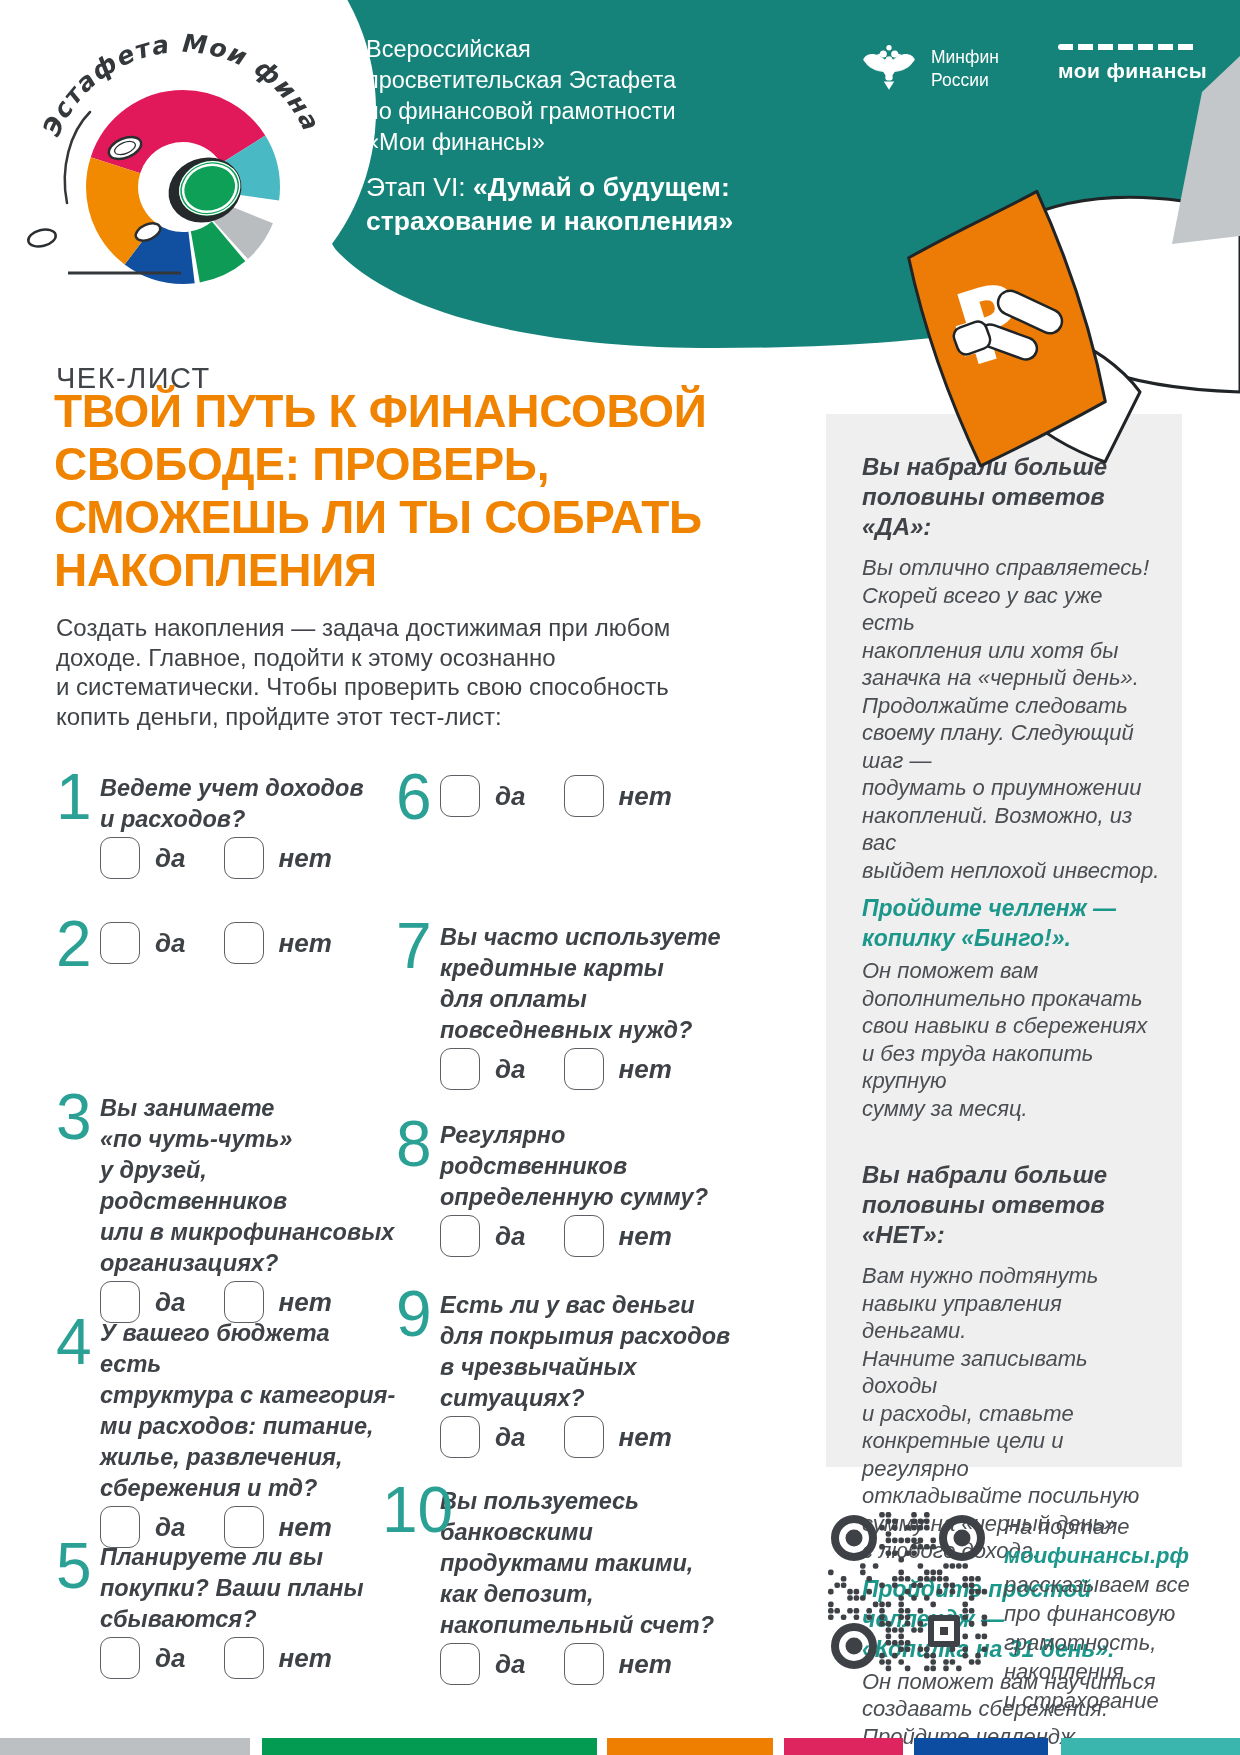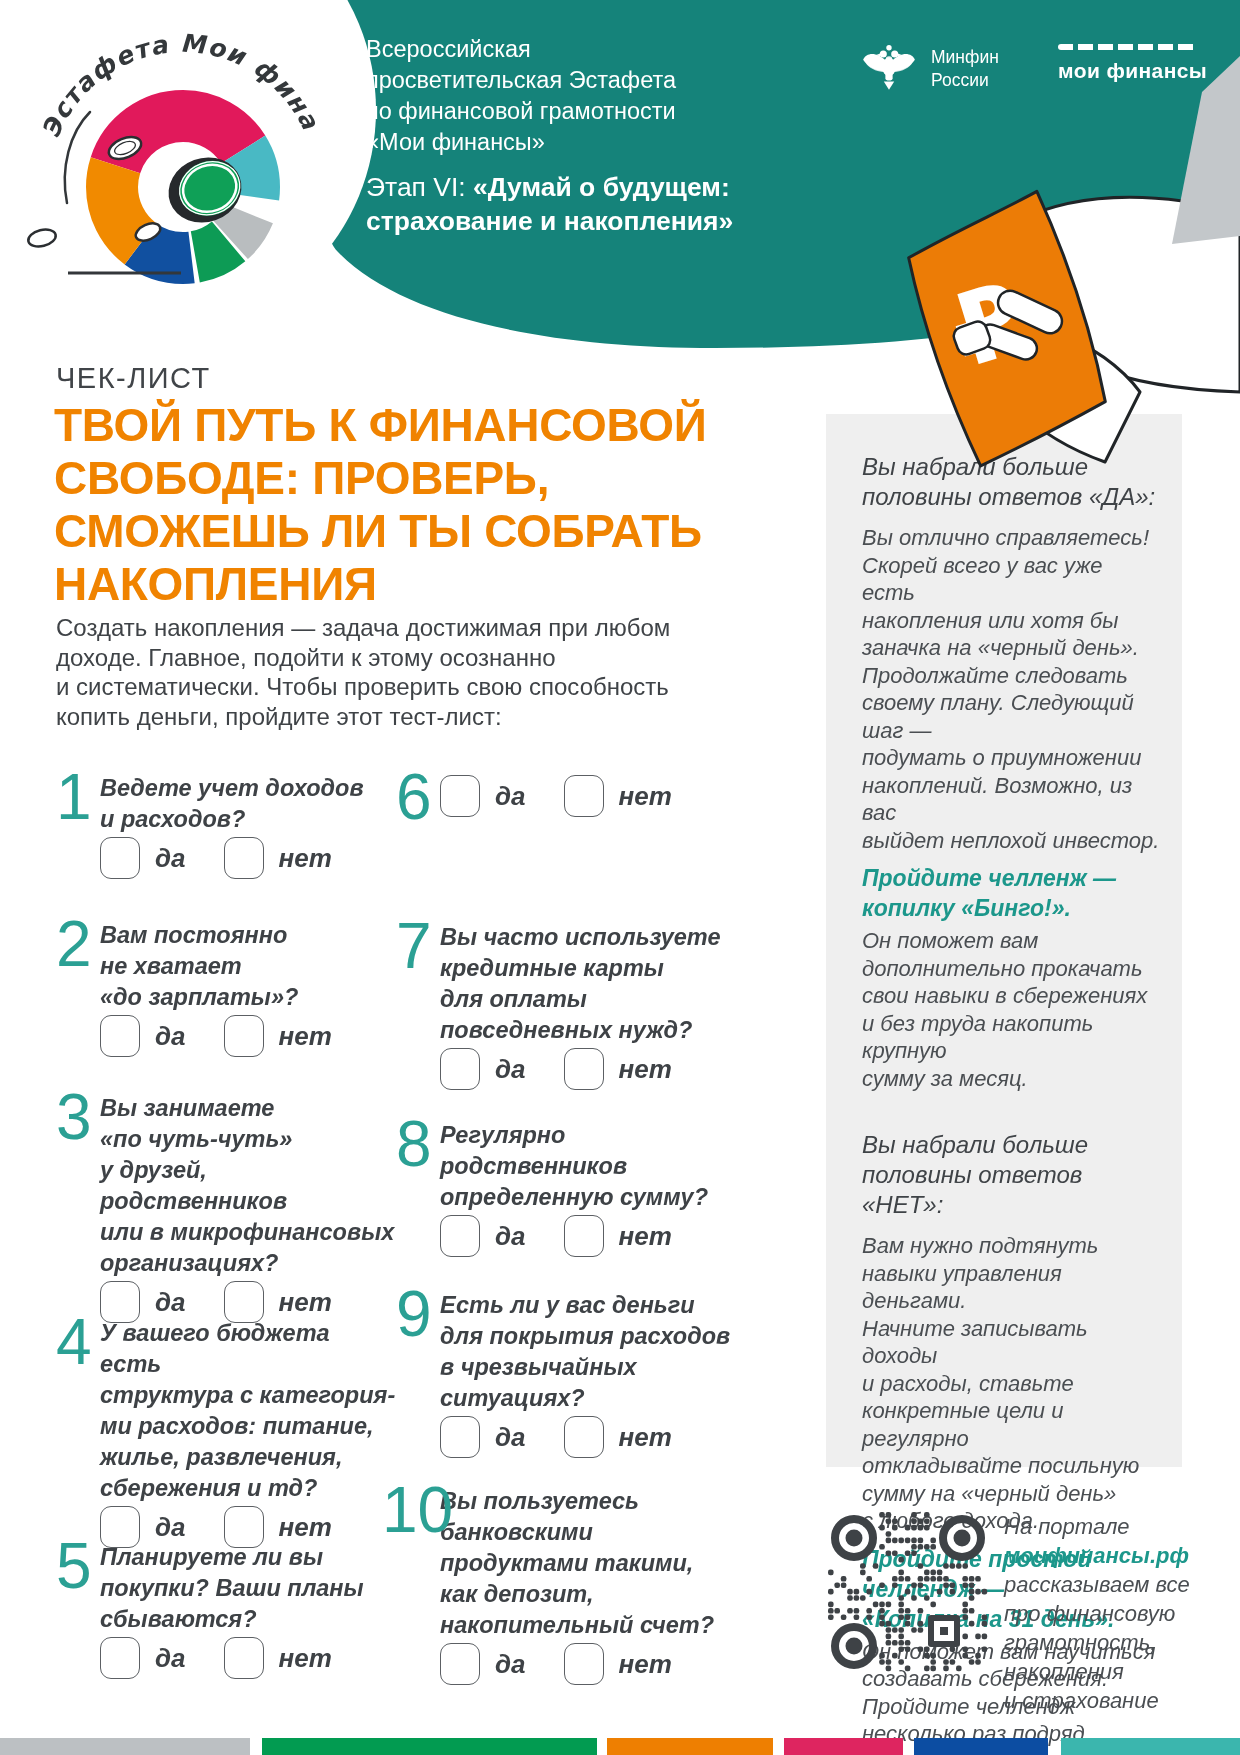--- a/index.html
+++ b/index.html
@@ -14,35 +14,35 @@
   .stage{left:366px;top:170px;font-size:26.5px;line-height:34px;width:430px;}
   .stage b{font-weight:700;}
   .minfin{left:860px;top:40px;display:flex;align-items:center;gap:13px;}
   .minfin-label{font-size:17.5px;line-height:23px;}
   .brand{left:1058px;top:44px;}
   .brand-dashes{width:140px;height:6px;border-radius:3px;margin-bottom:9px;
      background:repeating-linear-gradient(90deg,#fff 0 15px,rgba(0,0,0,0) 15px 20px);}
   .brand-label{font-size:21px;font-weight:700;letter-spacing:.4px;}
   
   .kicker{position:absolute;left:56px;top:362px;font-size:29px;letter-spacing:1.5px;color:#404448;z-index:4;}
-  .h1{position:absolute;left:54px;top:399px;font-size:46px;line-height:53px;font-weight:800;
+  .h1{position:absolute;left:54px;top:385px;font-size:46px;line-height:53px;font-weight:800;
       color:#F08300;z-index:4;letter-spacing:-.3px;}
   .intro{position:absolute;left:56px;top:613px;font-size:24px;line-height:29.5px;color:#3F4347;z-index:4;}
   .question{position:absolute;width:340px;z-index:4;}
   .qnum{position:absolute;left:0;top:-8px;font-size:64px;line-height:64px;font-weight:400;color:#2BA094;}
   .question.wide .qnum{left:-14px;}
   .qtext{margin-left:44px;font-size:23.5px;line-height:31px;font-weight:700;font-style:italic;color:#3E4246;}
   .cbrow{display:flex;align-items:center;margin-left:44px;margin-top:2px;}
   .cb{width:40px;height:42px;border:1.6px solid #5c6064;border-radius:11px;background:#fff;box-sizing:border-box;}
   .cblabel{font-size:26px;font-weight:700;font-style:italic;color:#3E4246;margin-left:15px;}
   .cblabel.first{margin-right:38px;}
   
   .panel{position:absolute;left:826px;top:414px;width:356px;height:1053px;background:#EFEFEF;
          z-index:1;box-sizing:border-box;padding:38px 22px 30px 36px;}
-  .res-heading{font-size:24px;line-height:30px;font-weight:400;font-style:italic;color:#3F4347;margin-bottom:12px;}
+  .res-heading{font-size:24px;line-height:30px;font-weight:700;font-style:italic;color:#3F4347;margin-bottom:12px;}
   .res-body{font-size:22px;line-height:27.5px;font-style:italic;color:#4A4E52;margin-bottom:9px;}
   .res-challenge{font-size:23px;line-height:30px;font-weight:700;font-style:italic;color:#1C978B;margin-bottom:4px;}
   .res-note{font-size:22px;line-height:27.5px;font-style:italic;color:#4A4E52;}
   .res-gap{height:38px;}
   
   .qr-wrap{position:absolute;left:828px;top:1512px;z-index:4;}
   .qr-text{position:absolute;left:1004px;top:1512px;width:200px;font-size:22px;line-height:29px;
            font-style:italic;color:#4A4E52;z-index:4;}
   .qr-link{color:#1C978B;font-weight:700;}
   
@@ -210,23 +210,20 @@
 и расходов?</div>
       <div class="cbrow">
         <span class="cb"></span>
         <span class="cblabel first">да</span>
         <span class="cb"></span>
         <span class="cblabel">нет</span>
       </div>
     </div>
       <div class="question" style="left: 56px; top: 920px;">
       <div class="qnum">2</div>
-      <div class="qtext pre">Вам постоянно
-не хватает
-«до зарплаты»?</div>
       <div class="cbrow">
         <span class="cb"></span>
         <span class="cblabel first">да</span>
         <span class="cb"></span>
         <span class="cblabel">нет</span>
       </div>
     </div>
       <div class="question" style="left: 56px; top: 1093px;">
       <div class="qnum">3</div>
       <div class="qtext pre">Вы занимаете

